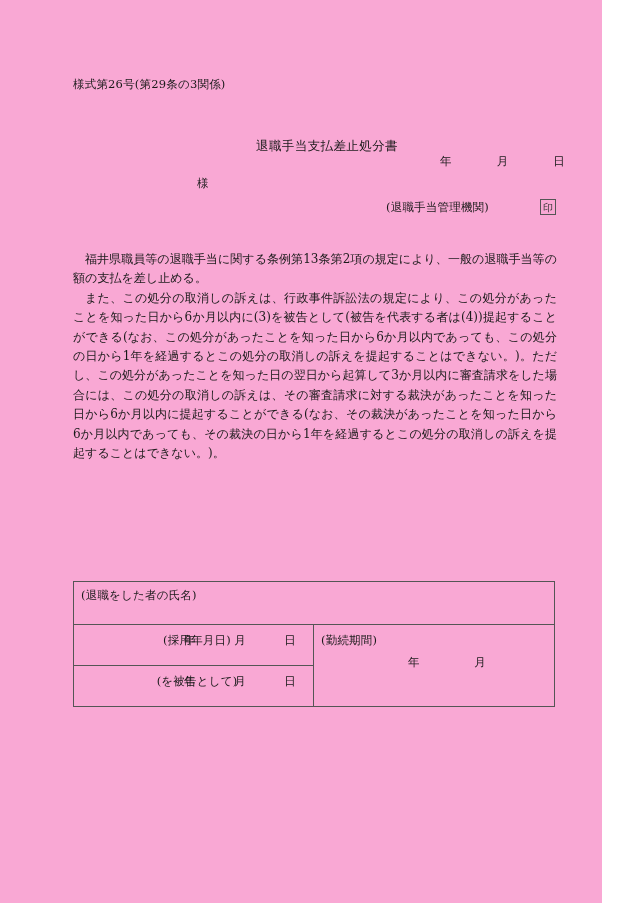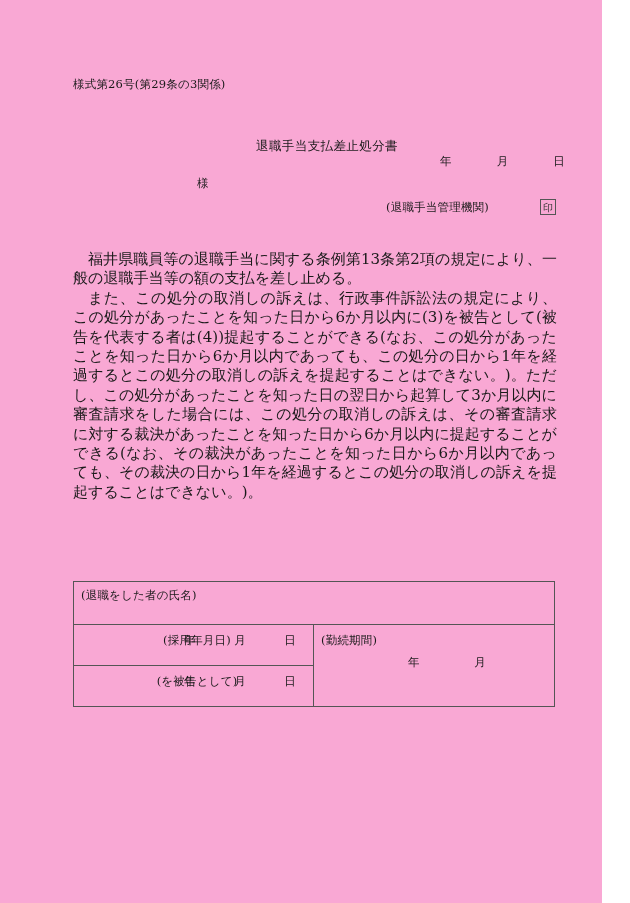--- a/index.html
+++ b/index.html
@@ -95,21 +95,21 @@
     color: #333;
     box-sizing: border-box;
   }
 
   
   .body-text {
     position: absolute;
     left: 73px;
     top: 250px;
     width: 484px;
-    font-size: 15px;
+    font-size: 12px;
     line-height: 19.4px;
     text-align: justify;
     text-justify: inter-character;
     letter-spacing: 0.05px;
   }
   .body-text p {
     margin: 0;
     text-indent: 1em;
   }
 

